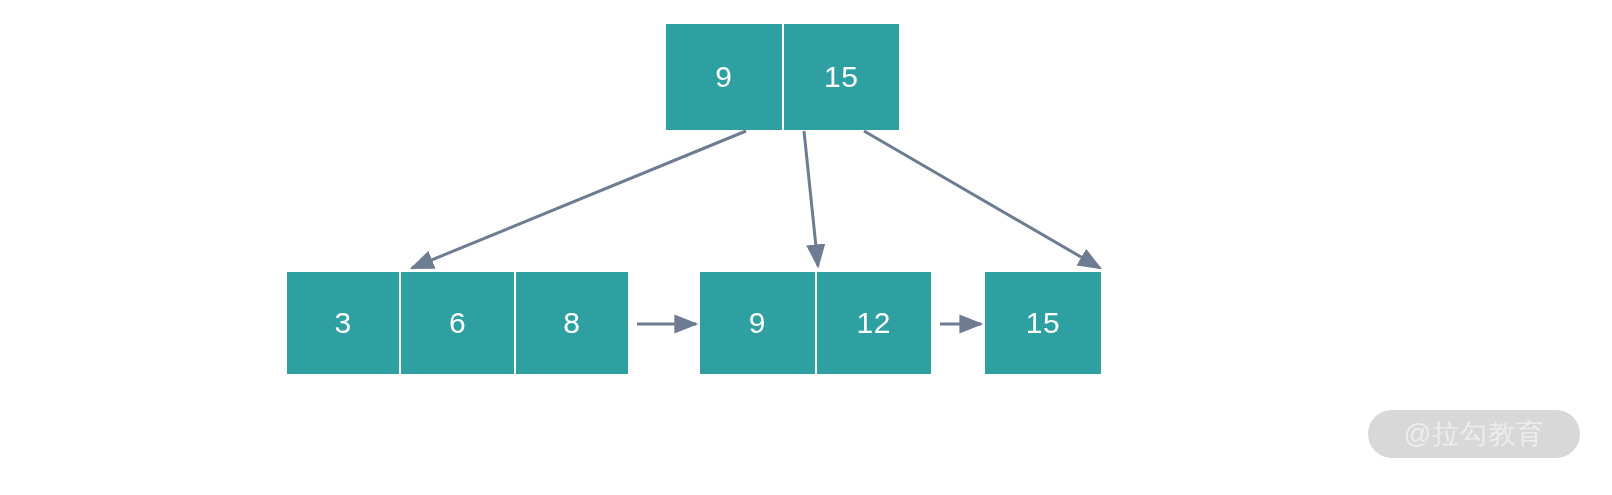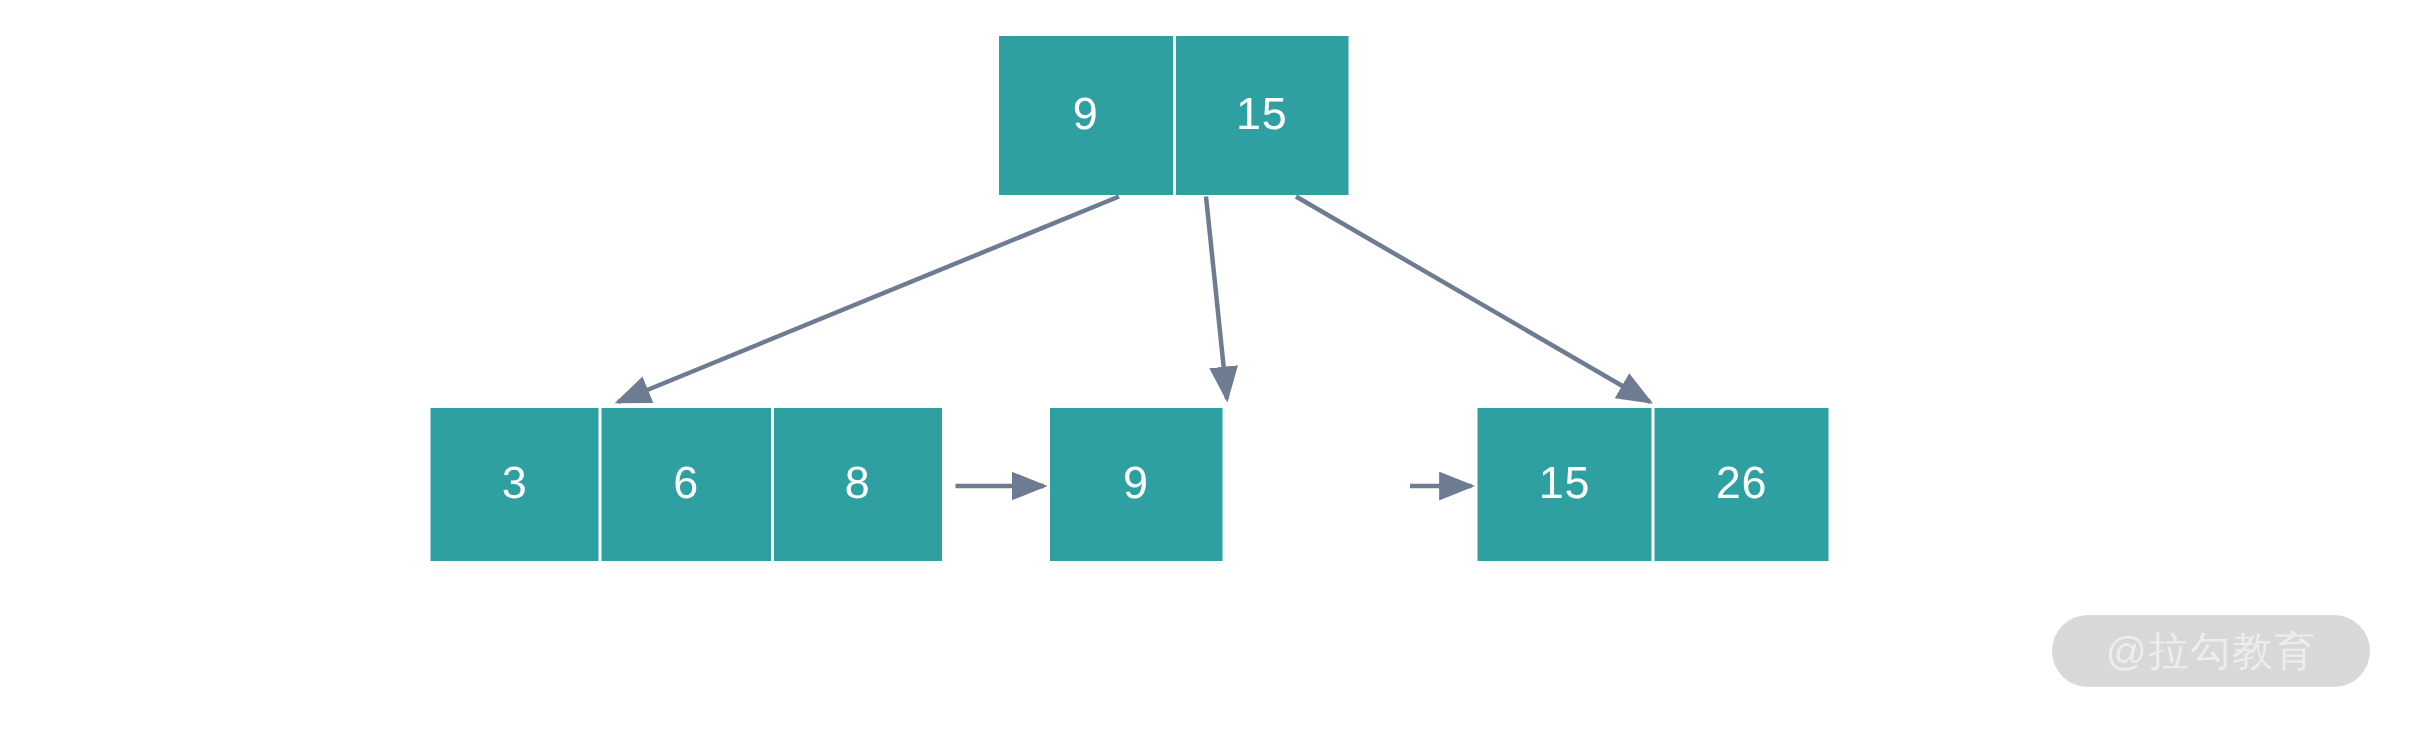--- a/index.html
+++ b/index.html
@@ -137,22 +137,22 @@
   </div>
 
   <div class="node" id="leaf-node-0">
     <div class="cell">3</div>
     <div class="cell">6</div>
     <div class="cell">8</div>
   </div>
 
   <div class="node" id="leaf-node-1">
     <div class="cell">9</div>
+    <div class="cell">12</div>
   </div>
 
   <div class="node" id="leaf-node-2">
     <div class="cell">15</div>
-    <div class="cell">26</div>
   </div>
 
   <div id="watermark">@拉勾教育</div>
 
 </div>
 
 </body></html>

